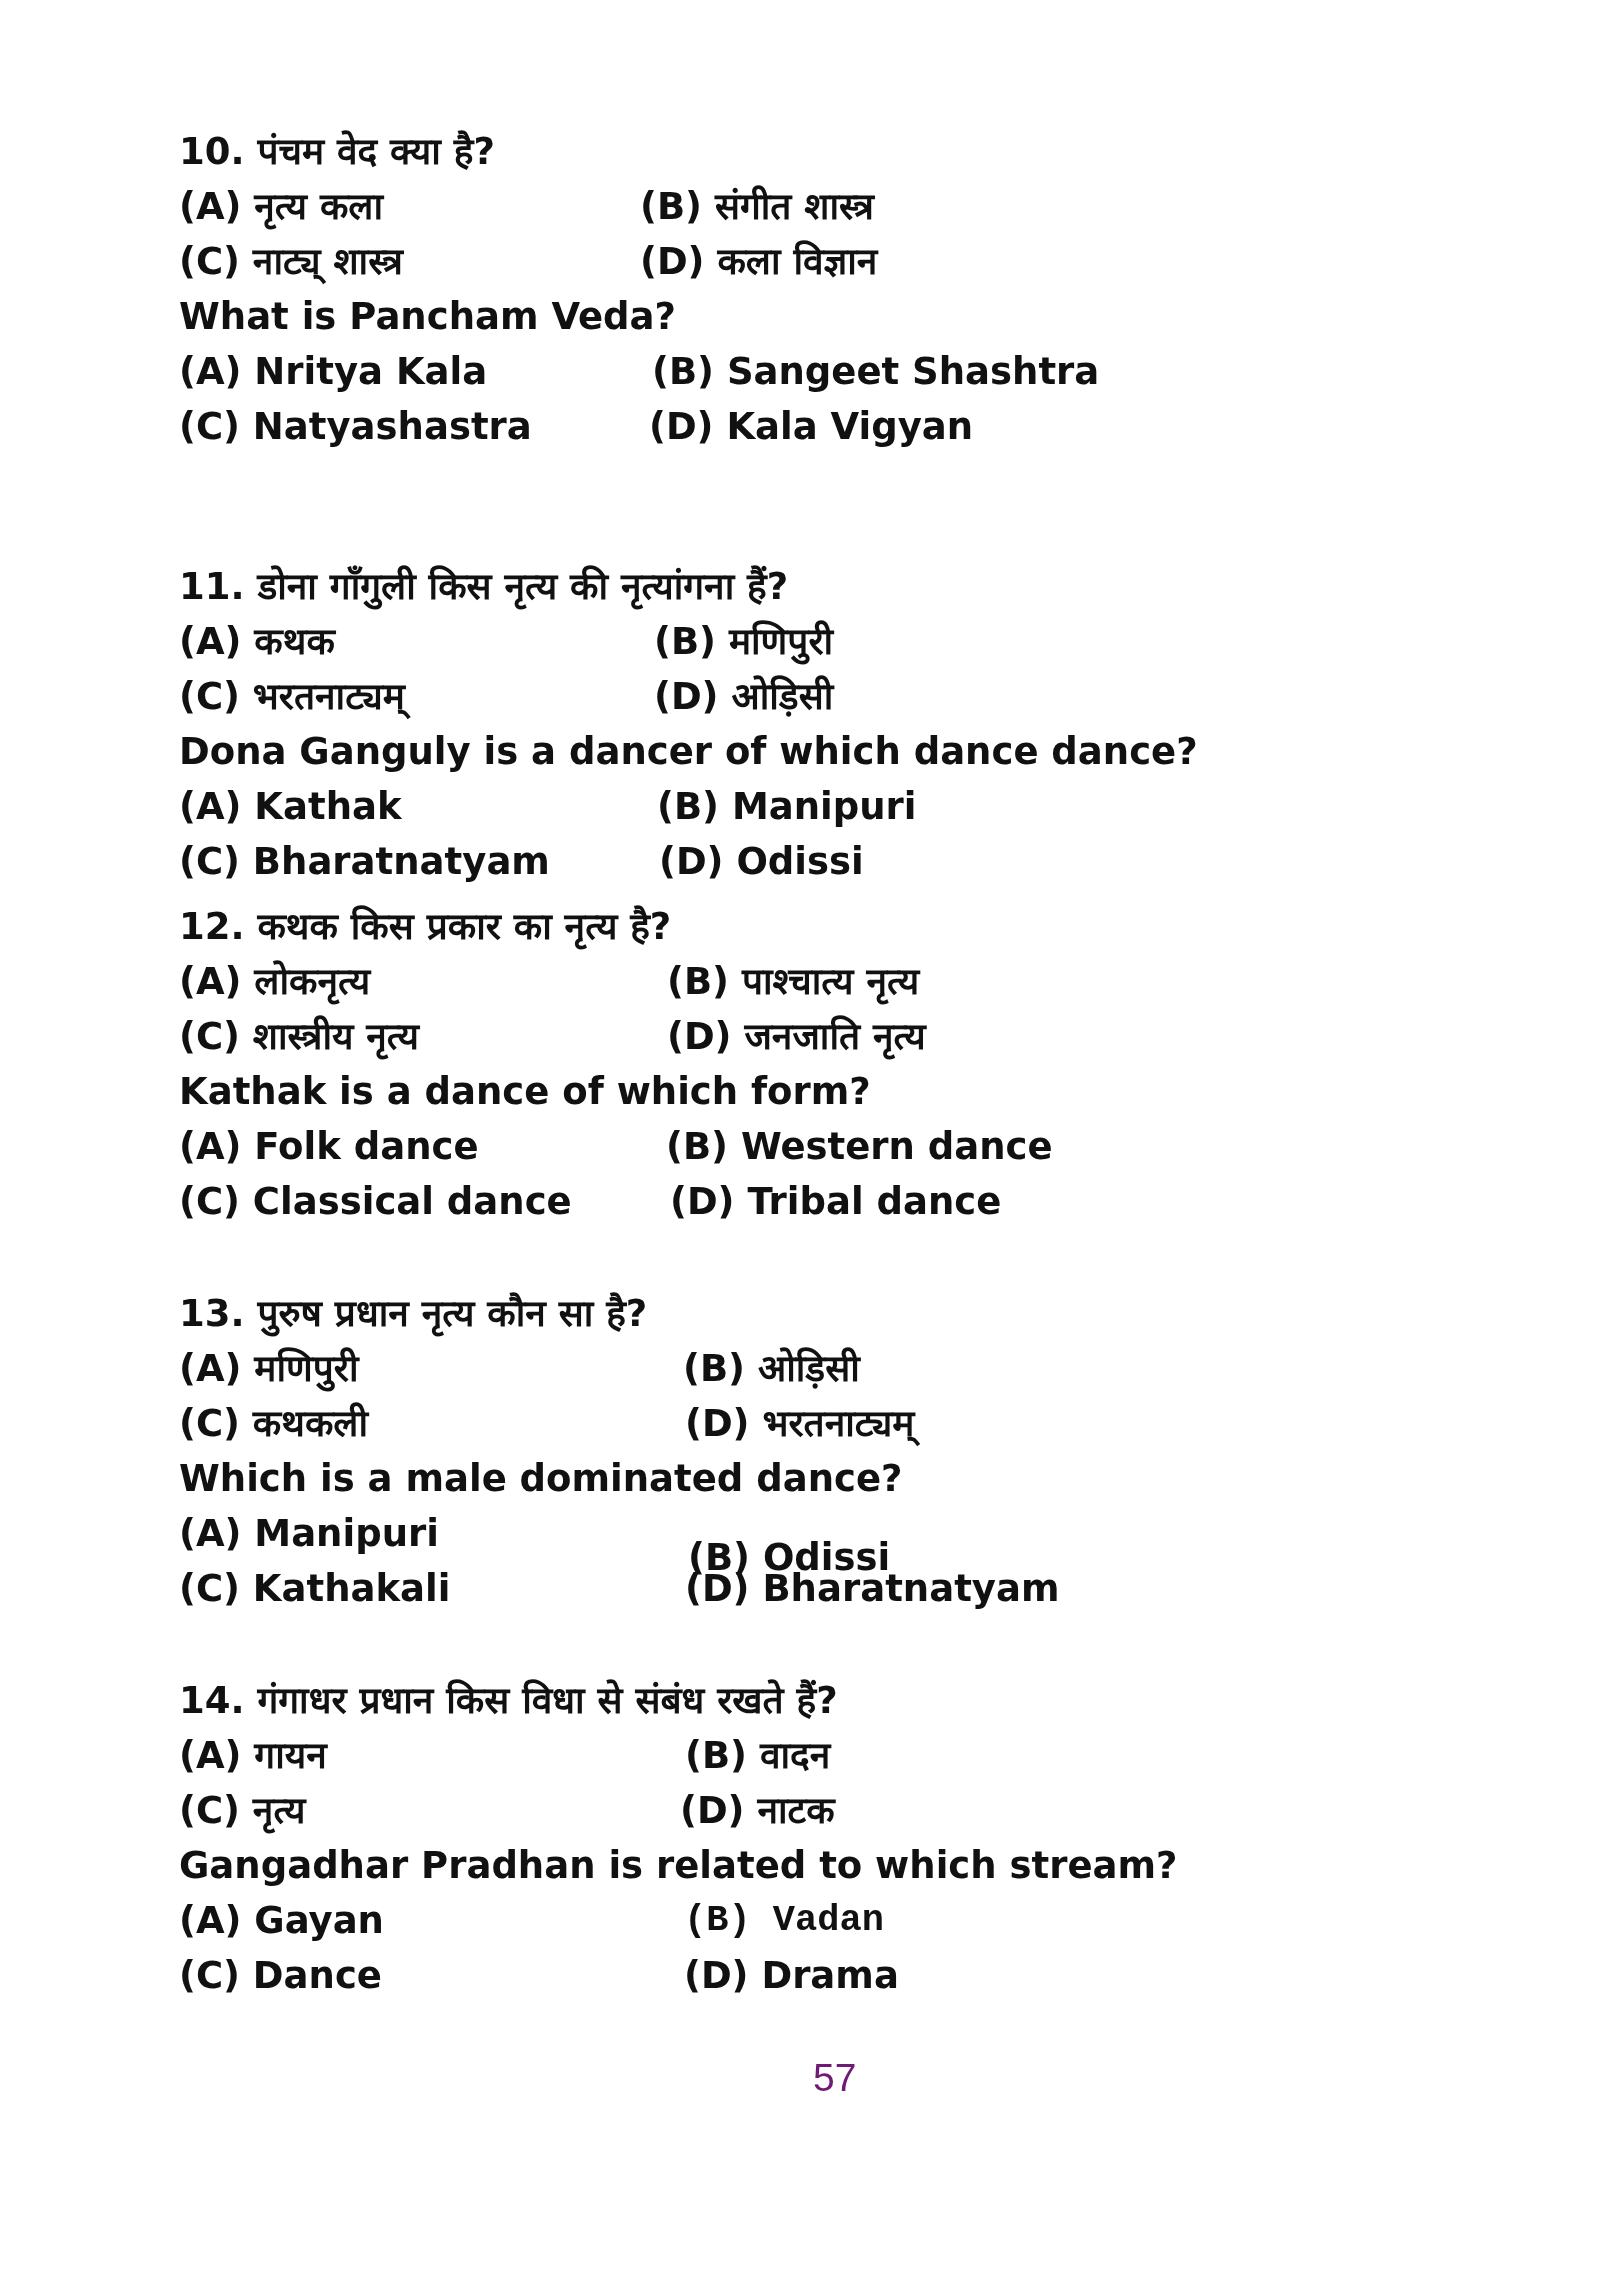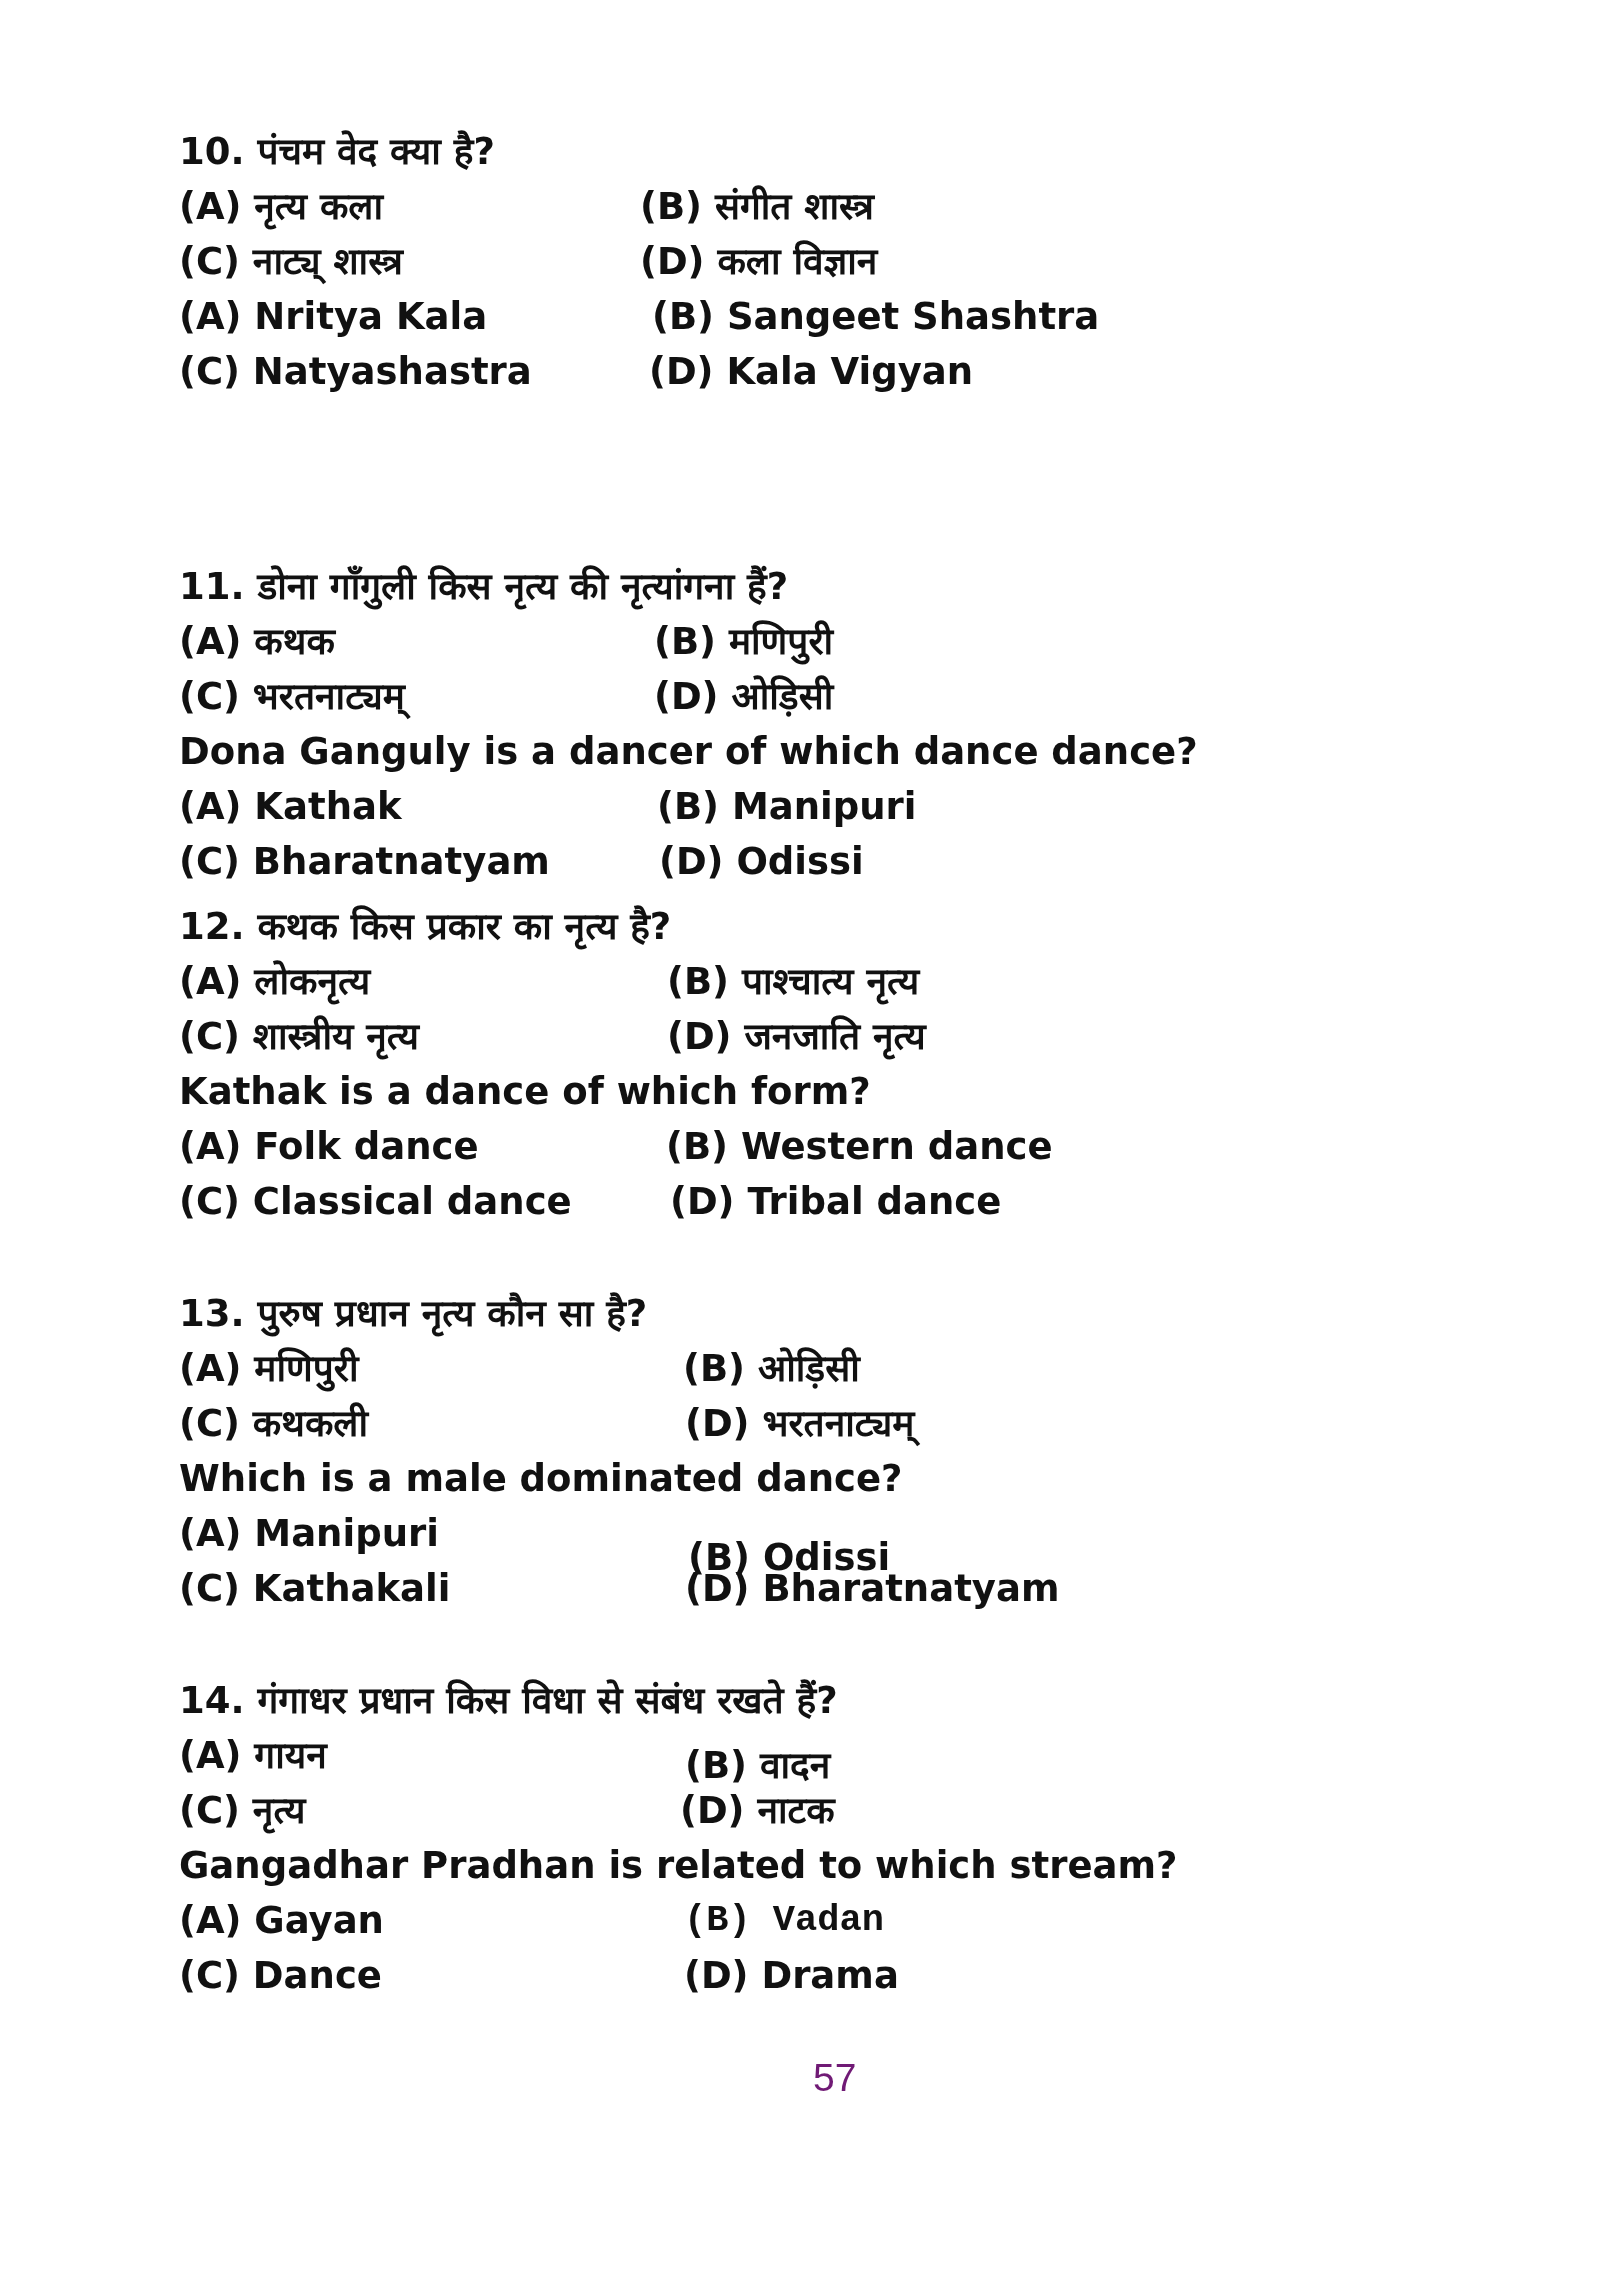--- a/index.html
+++ b/index.html
@@ -69,20 +69,21 @@
   <div class="question" style="top:124px;">
     <div class="line">10. पंचम वेद क्या है?</div>
     <div class="opt-row">
       <span class="opt left">(A) नृत्य कला</span>
       <span class="opt" style="left:461px;">(B) संगीत शास्त्र</span>
     </div>
     <div class="opt-row">
       <span class="opt left">(C) नाट्य् शास्त्र</span>
       <span class="opt" style="left:461px;">(D) कला विज्ञान</span>
     </div>
+    <div class="line">What is Pancham Veda?</div>
     <div class="opt-row">
       <span class="opt left">(A) Nritya Kala</span>
       <span class="opt" style="left:473px;">(B) Sangeet Shashtra</span>
     </div>
     <div class="opt-row">
       <span class="opt left">(C) Natyashastra</span>
       <span class="opt" style="left:470px;">(D) Kala Vigyan</span>
     </div>
   </div>
 
@@ -146,21 +147,21 @@
     <div class="opt-row">
       <span class="opt left">(C) Kathakali</span>
       <span class="opt" style="left:506px;">(D) Bharatnatyam</span>
     </div>
   </div>
 
   <div class="question" style="top:1673px;">
     <div class="line">14. गंगाधर प्रधान किस विधा से संबंध रखते हैं?</div>
     <div class="opt-row">
       <span class="opt left">(A) गायन</span>
-      <span class="opt" style="left:506px;margin-top:10px;">(B) वादन</span>
+      <span class="opt" style="left:506px;">(B) वादन</span>
     </div>
     <div class="opt-row">
       <span class="opt left">(C) नृत्य</span>
       <span class="opt" style="left:501px;">(D) नाटक</span>
     </div>
     <div class="line">Gangadhar Pradhan is related to which stream?</div>
     <div class="opt-row">
       <span class="opt left">(A) Gayan</span>
       <span class="opt" style="left:505px;font-family:Liberation Mono, monospace;">(B) Vadan</span>
     </div>

